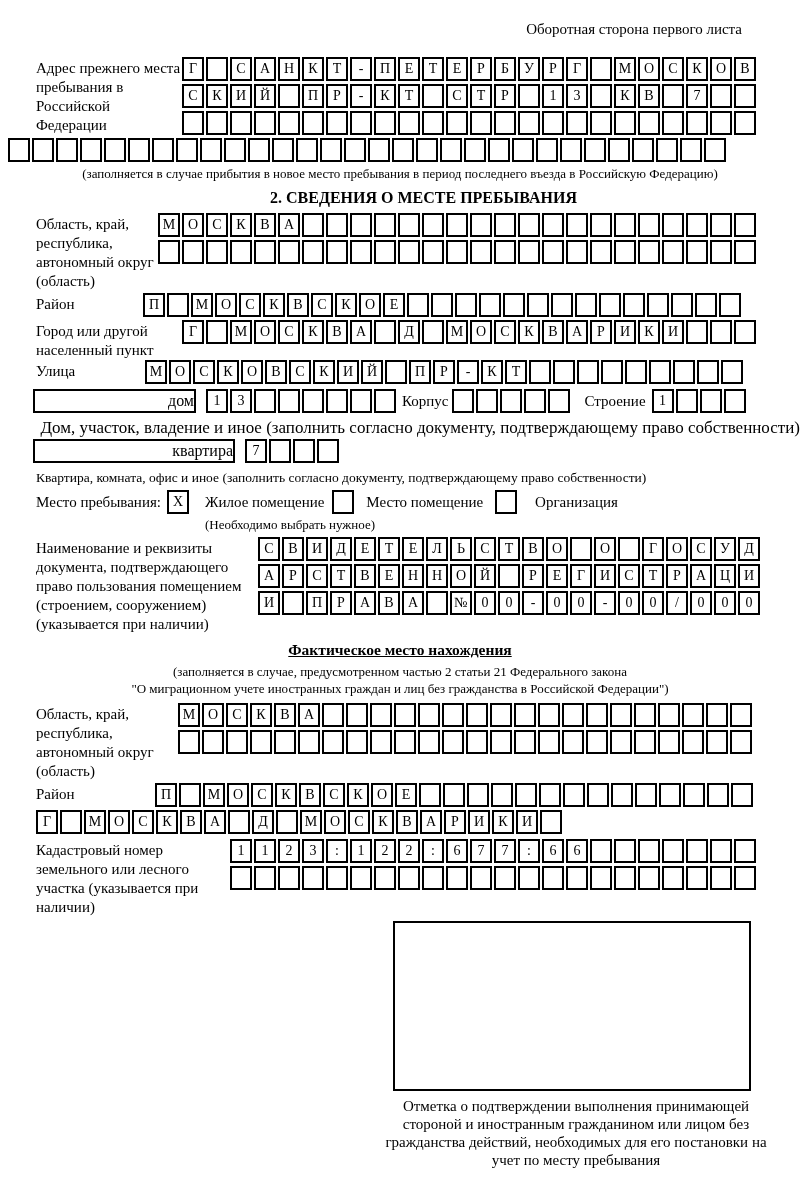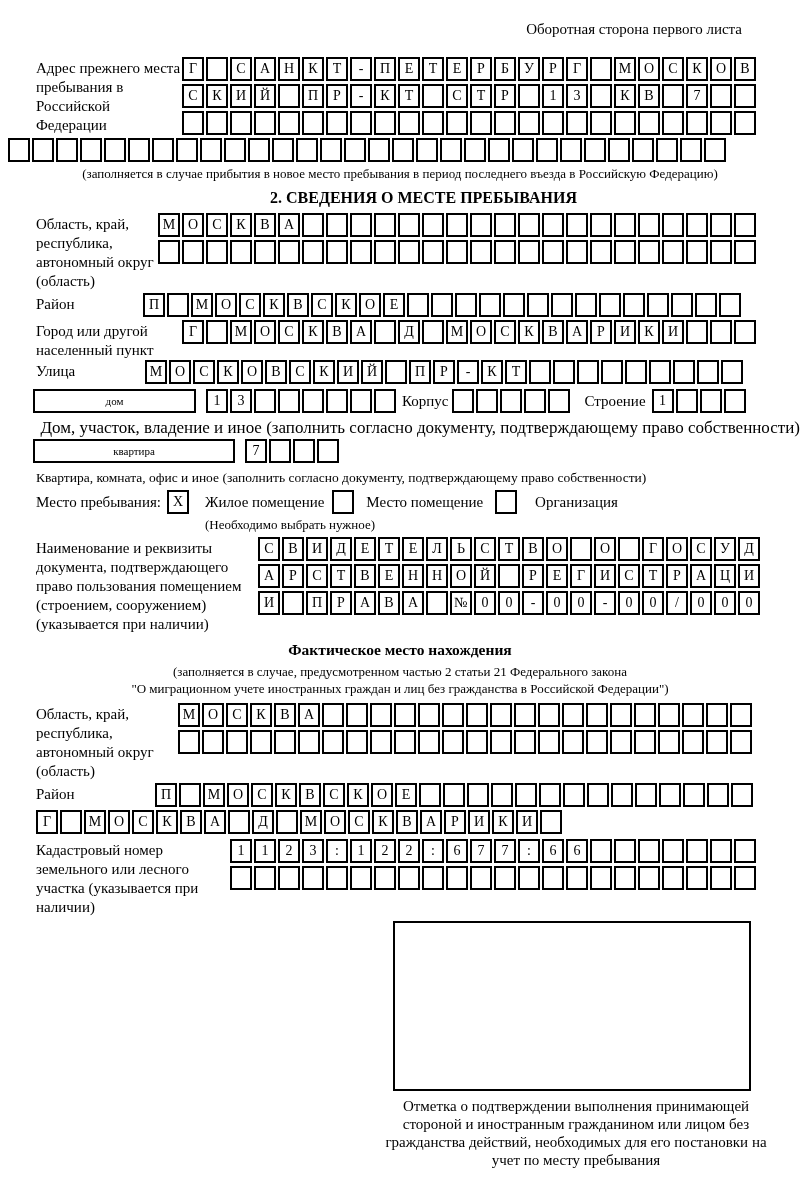--- a/index.html
+++ b/index.html
@@ -19,27 +19,27 @@
   .boxrow { white-space: nowrap; height: 24px; margin-bottom: 3px; }
   .cell {
     display: inline-block; width: 22px; height: 24px;
     border: 2px solid #000; margin-right: 2px; vertical-align: top;
     text-align: center; font-size: 14px; line-height: 20px;
   }
   .cell.checkbox { width: 22px; }
 
   .label-box {
     display: inline-block; border: 2px solid #000; height: 24px;
-    line-height: 20px; text-align: center; font-size: 11px; vertical-align: top;
+    line-height: 20px; text-align: right; font-size: 16px; vertical-align: top;
   }
   .inline-cap { display: inline-block; font-size: 15px; line-height: 24px; vertical-align: top; }
 
   .note { font-size: 13px; line-height: 17px; text-align: center; }
   .sect-title { text-align: center; font-weight: bold; font-size: 16px; line-height: 20px; margin: 6px 0 5px; padding-left: 47px; }
-  .sub-title { text-align: center; font-weight: bold; font-size: 15.5px; line-height: 19px; margin: 6px 0 4px; }
+  .sub-title { text-align: center; font-weight: bold; font-size: 15.5px; line-height: 19px; margin: 6px 0 4px; text-decoration: underline; }
 
   .ml36 { margin-left: 36px; }
   .mt2 { margin-top: 2px; } .mt3 { margin-top: 3px; } .mt4 { margin-top: 4px; } .mt6 { margin-top: 6px; }
 
   .stay-row { margin: 4px 0 0 36px; font-size: 15px; line-height: 24px; height: 26px; white-space: nowrap; }
   .stay-row .txt { display: inline-block; vertical-align: top; }
 
   .stamp-box { margin: 4px 0 0 393px; width: 358px; height: 170px; border: 2px solid #000; }
   .stamp-caption { margin: 6px 0 0 383px; width: 386px; text-align: center; font-size: 15px; line-height: 18px; }
 </style>

